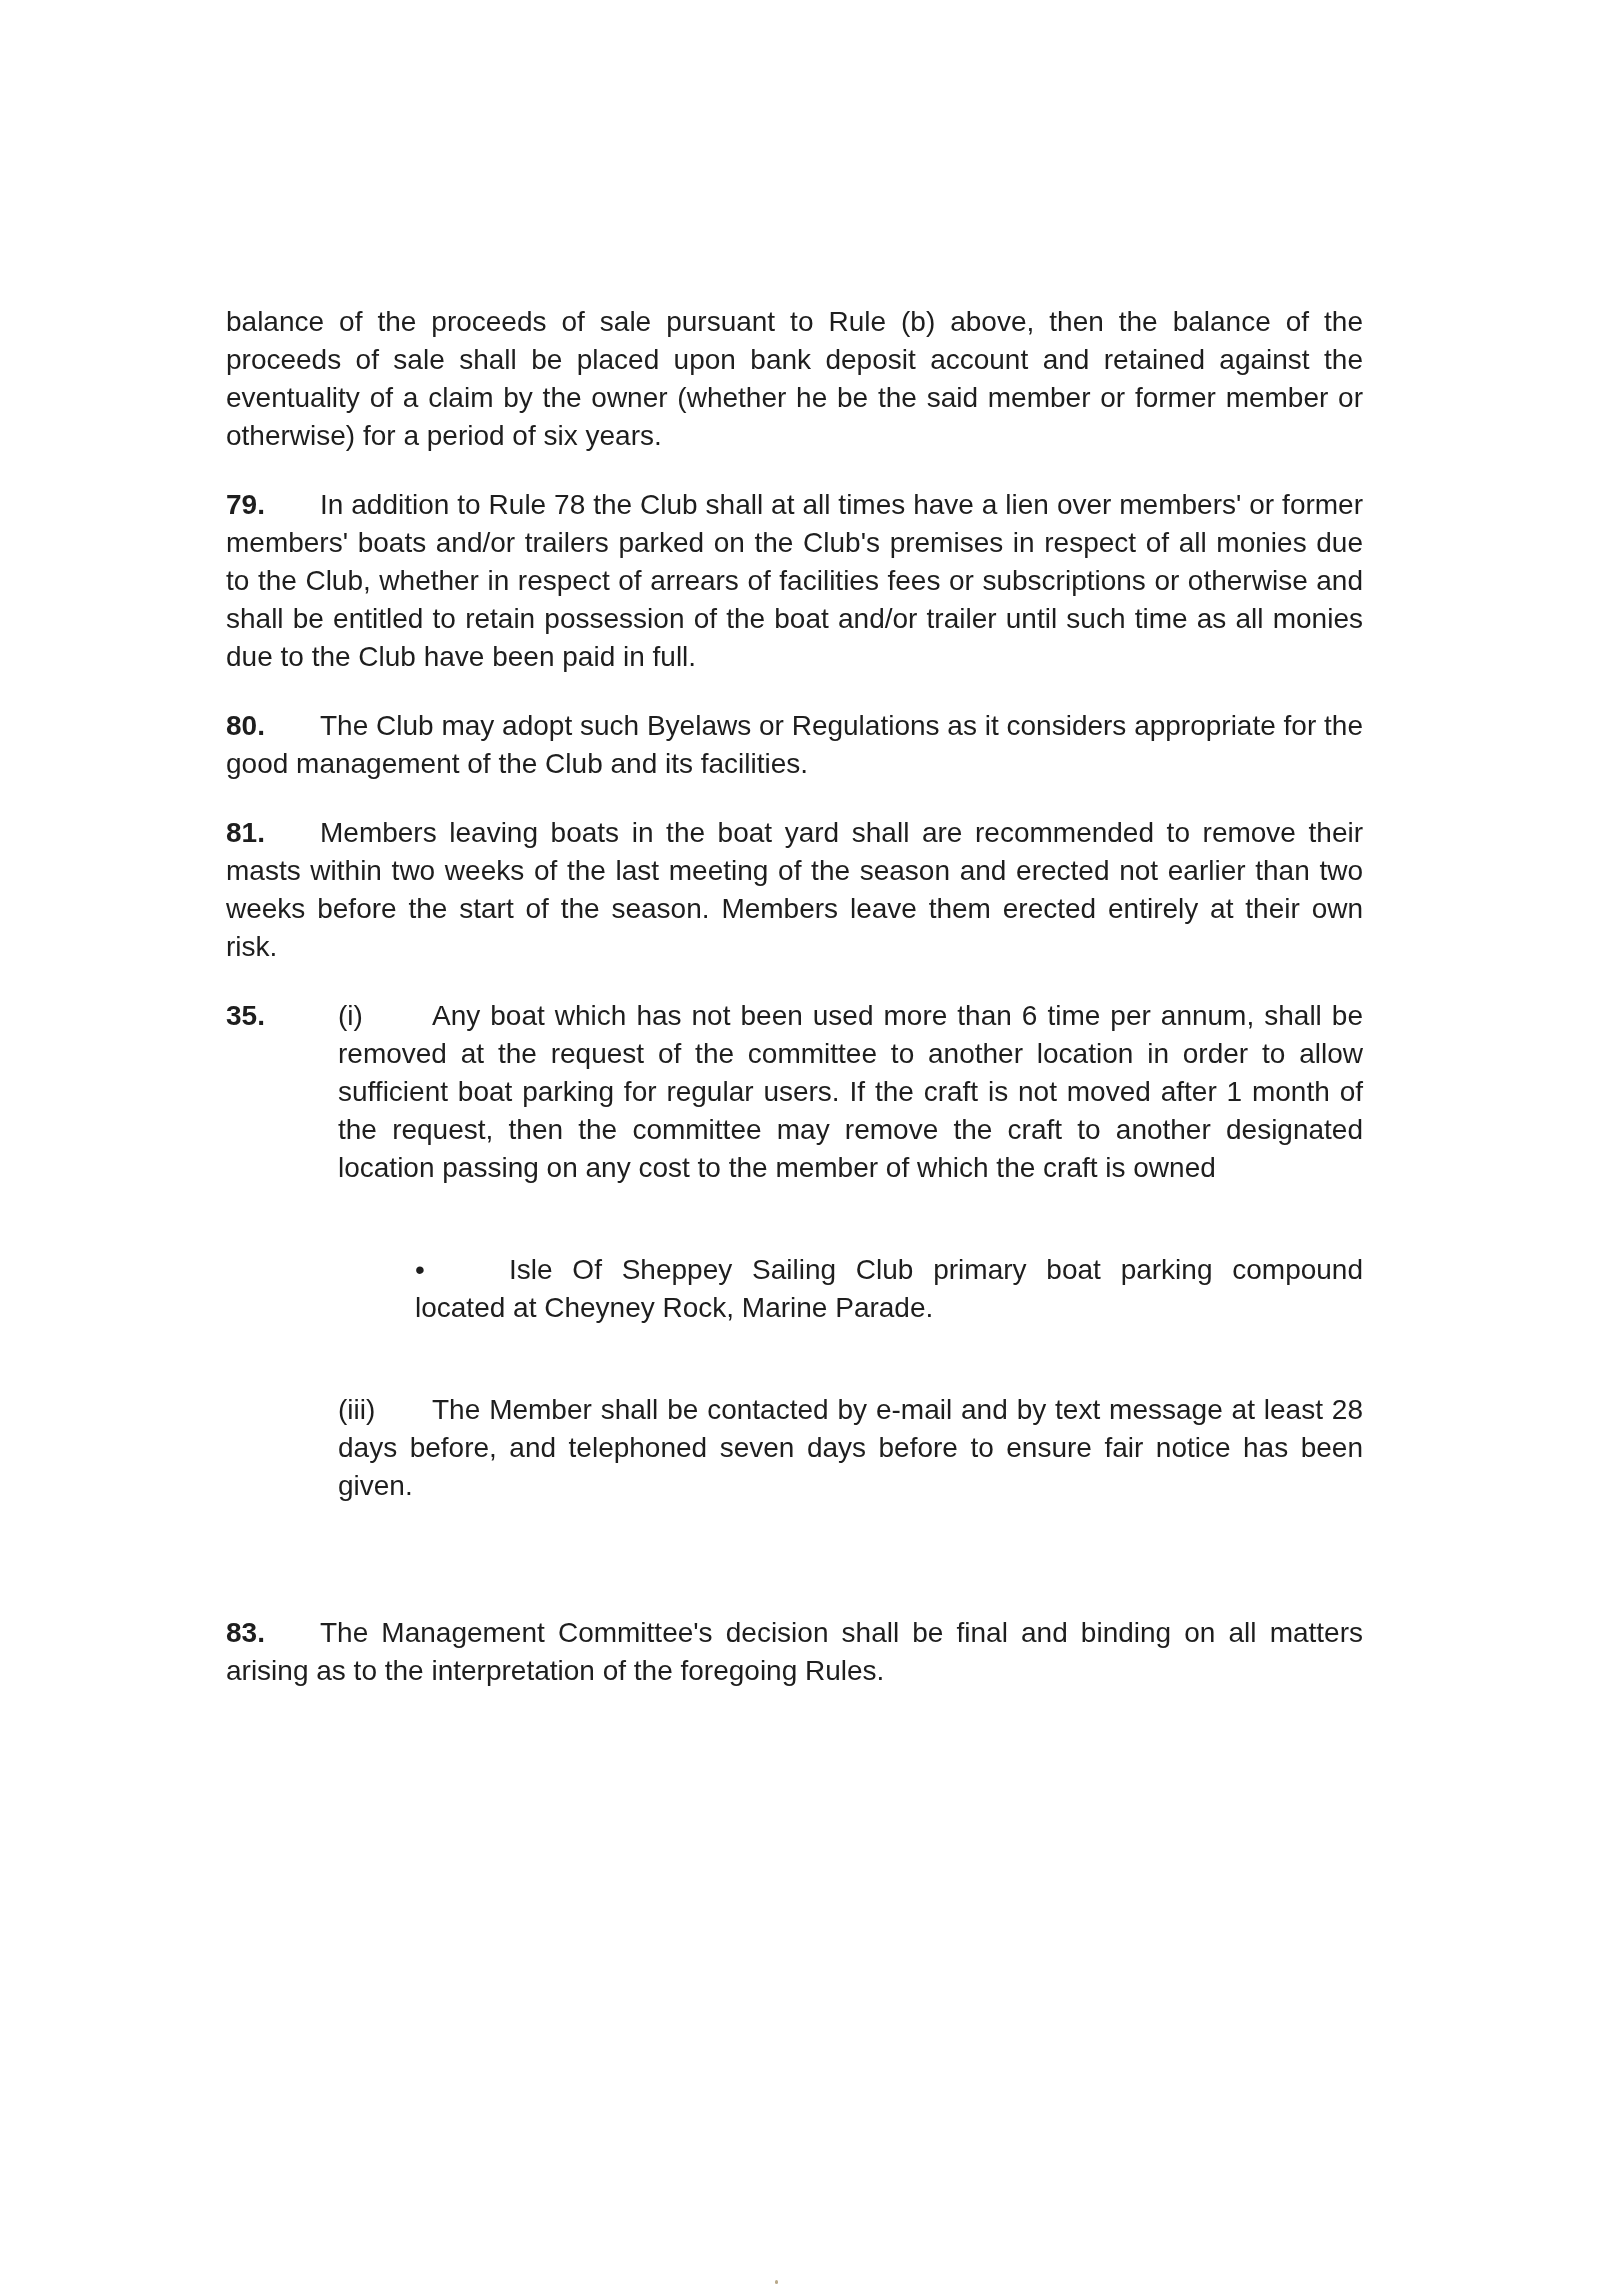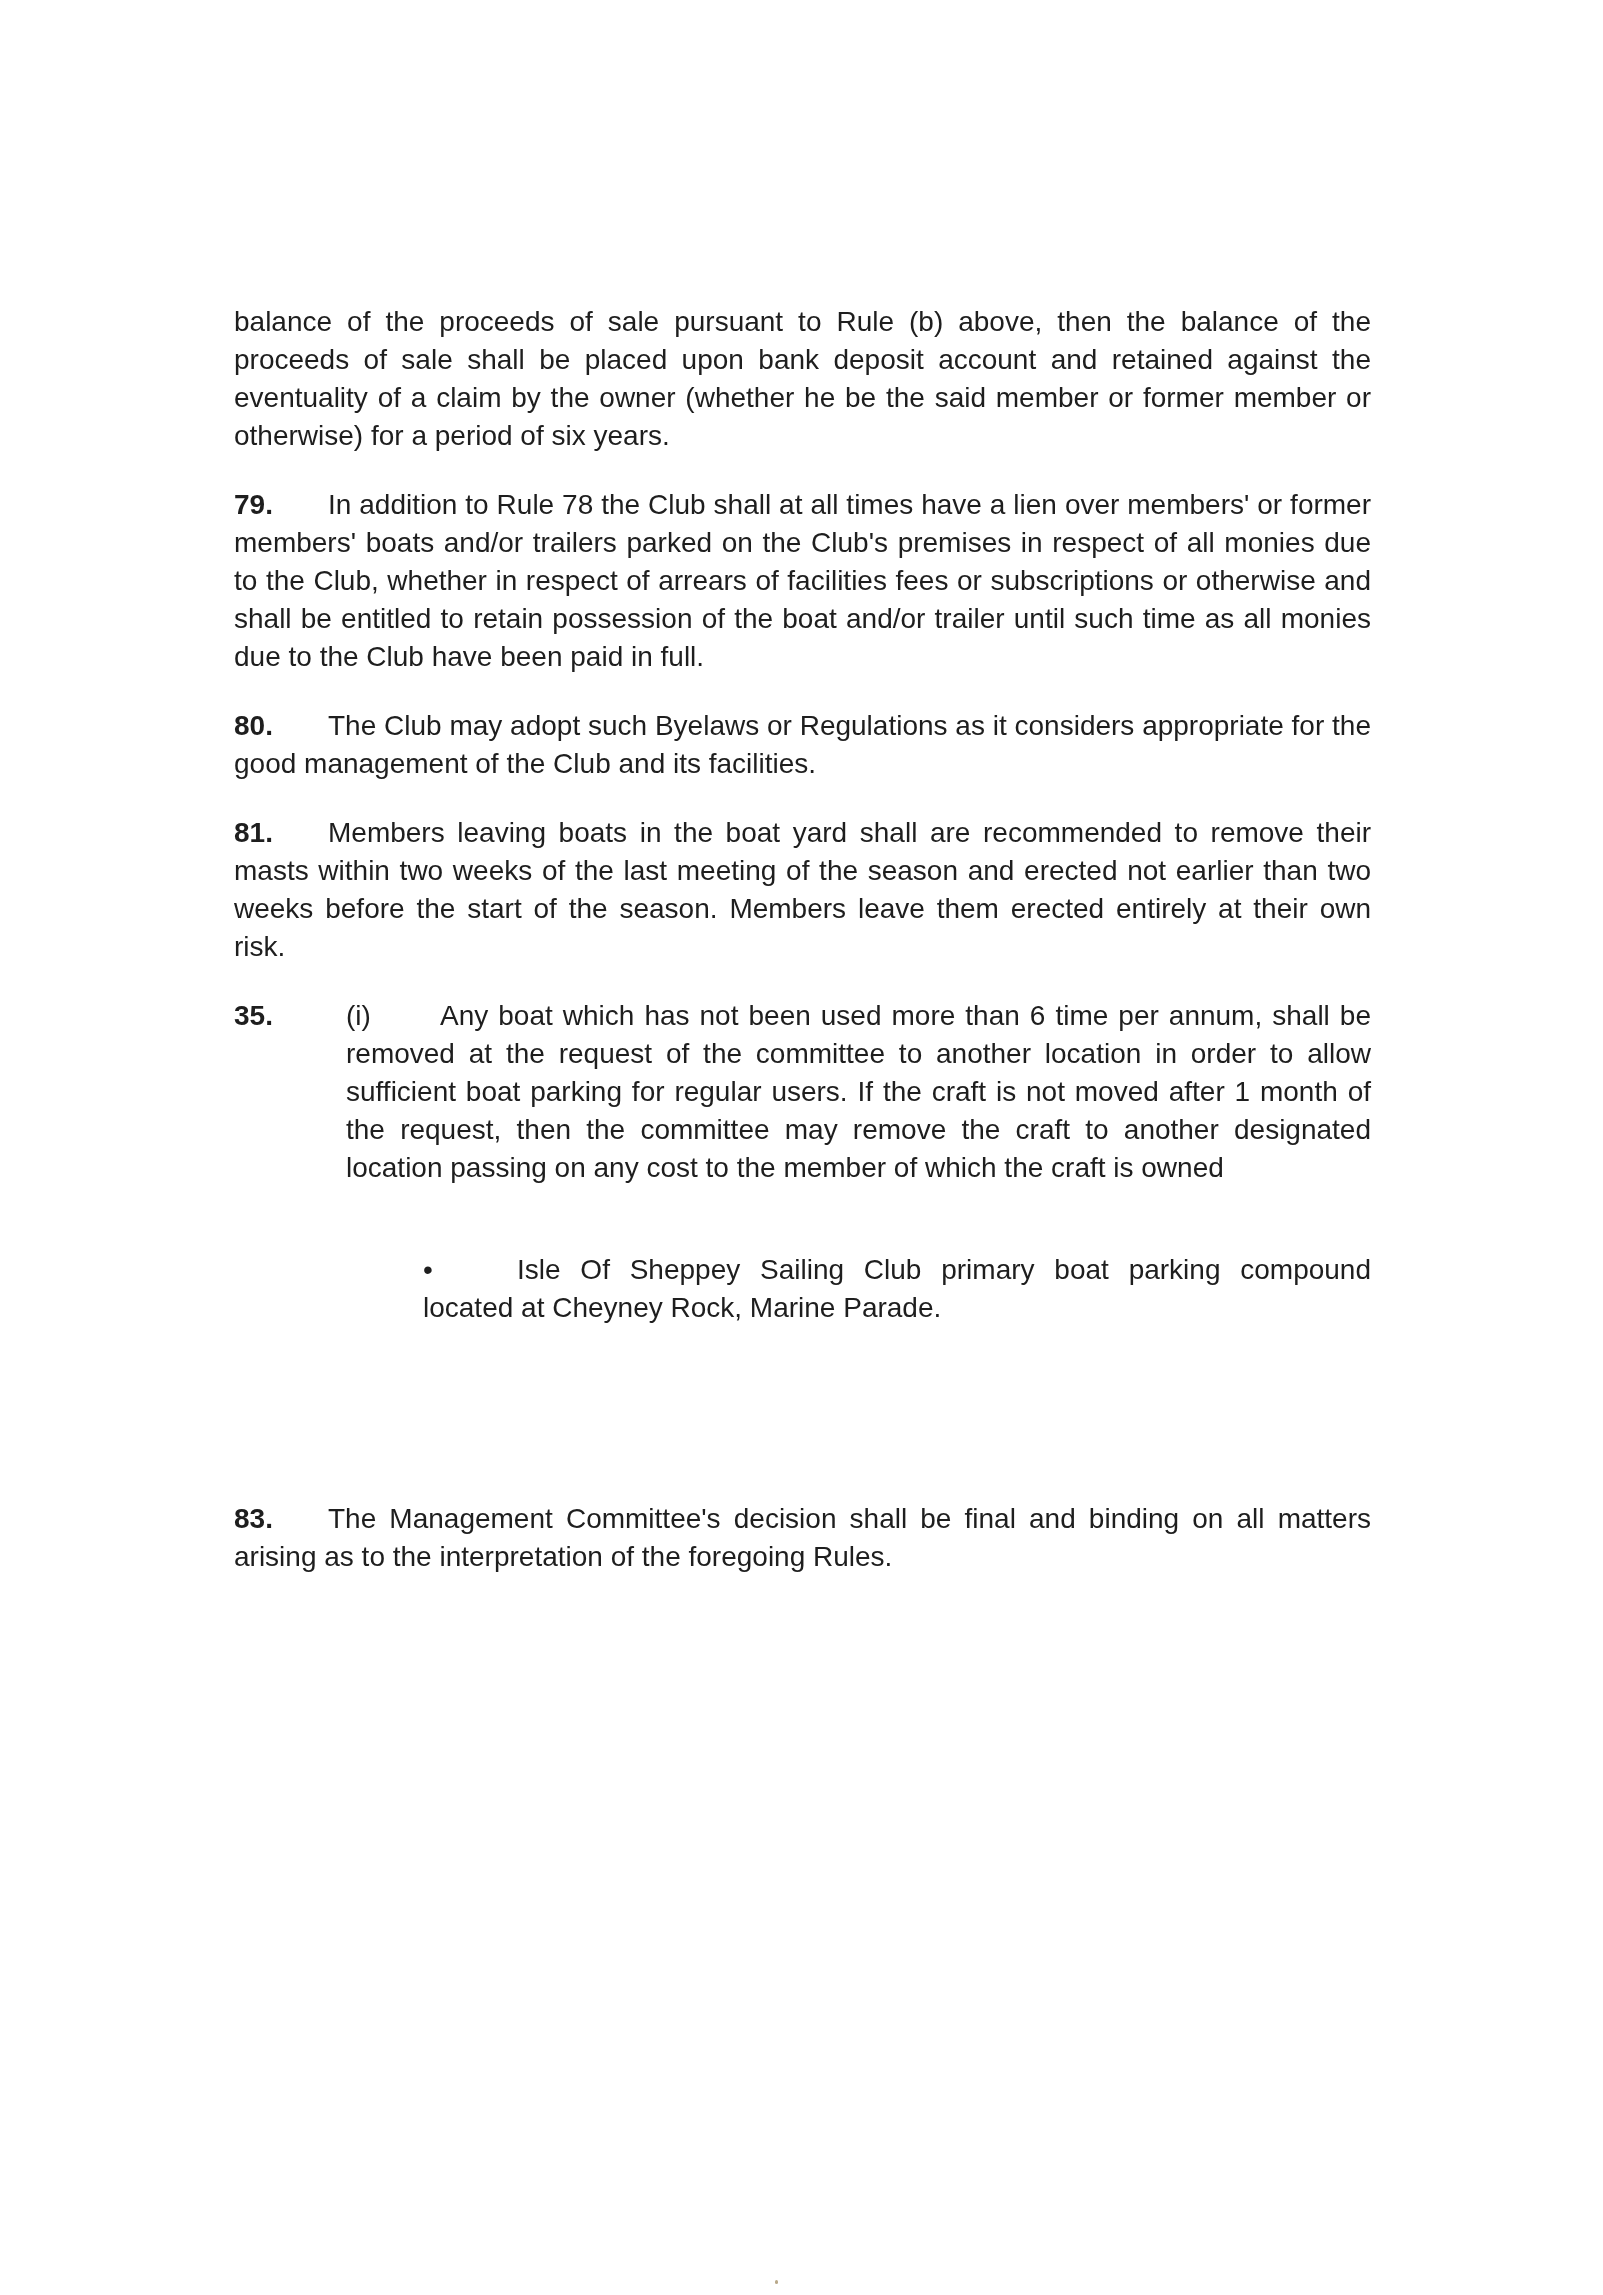--- a/index.html
+++ b/index.html
@@ -10,21 +10,21 @@
     body {
       width: 1603px;
       height: 2295px;
       position: relative;
       overflow: hidden;
       font-family: "Liberation Sans", sans-serif;
       color: #1e1e1e;
     }
     .page {
       position: absolute;
-      left: 234px;
+      left: 226px;
       top: 303px;
       width: 1137px;
     }
     .para {
       font-size: 28px;
       line-height: 38px;
       text-align: justify;
       margin: 0;
     }
     .para .num {
@@ -108,20 +108,21 @@
 
     <div class="gap-m"></div>
 
     <p class="bullet" style="margin-top:0;margin-bottom:0;margin-left:189px;"><span class="dot">•</span><span>Isle Of Sheppey Sailing Club primary boat parking compound located at Cheyney Rock, Marine Parade.</span></p>
 
     <div class="gap-m"></div>
 
 
     <div class="gap-m"></div>
 
+    <p class="sub" style="margin-top:0;margin-bottom:0;"><span class="roman">(iii)</span><span>The Member shall be contacted by e-mail and by text message at least 28 days before, and telephoned seven days before to ensure fair notice has been given.</span></p>
   </div>
 
   <div style="height:109px;"></div>
 
   <p class="para"><span class="num">83.</span><span>The Management Committee's decision shall be final and binding on all matters arising as to the interpretation of the foregoing Rules.</span></p>
 
 </div>
 
 <div class="speck"></div>
 

